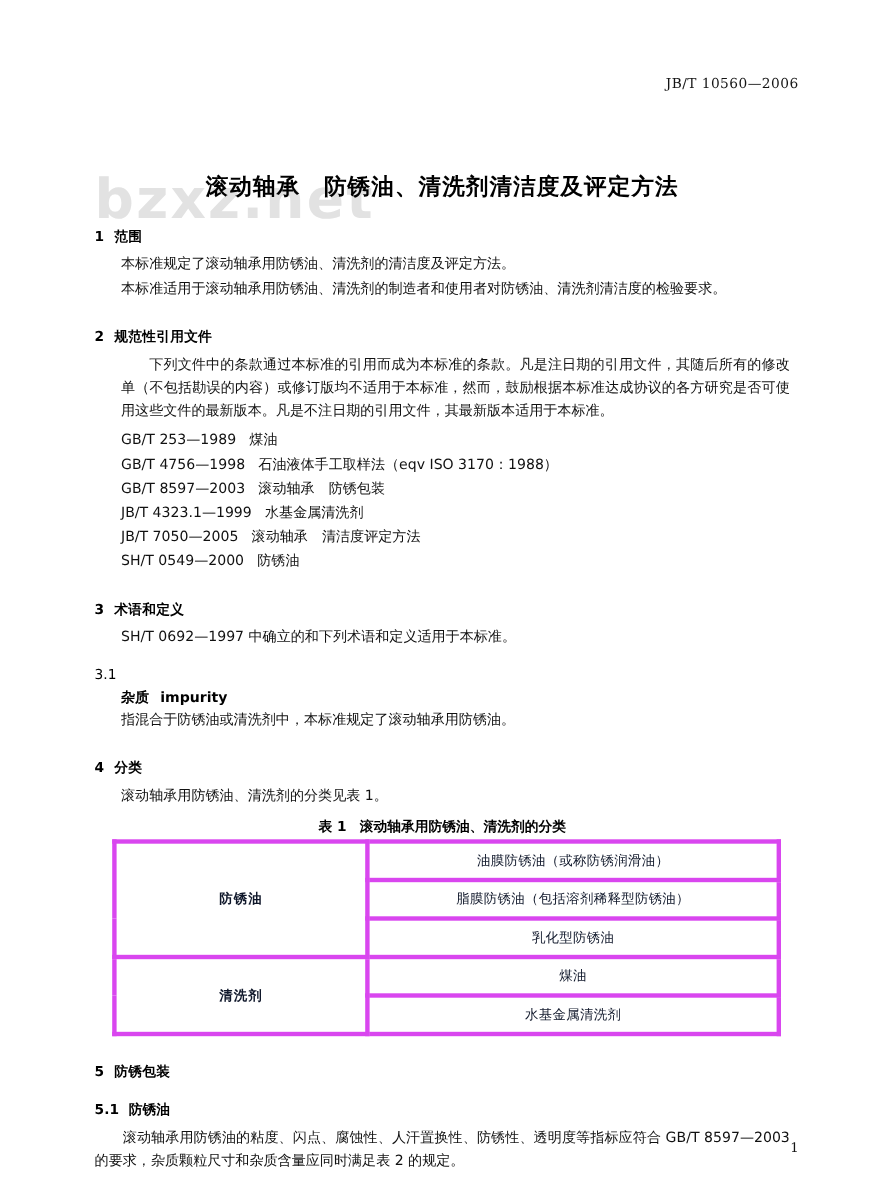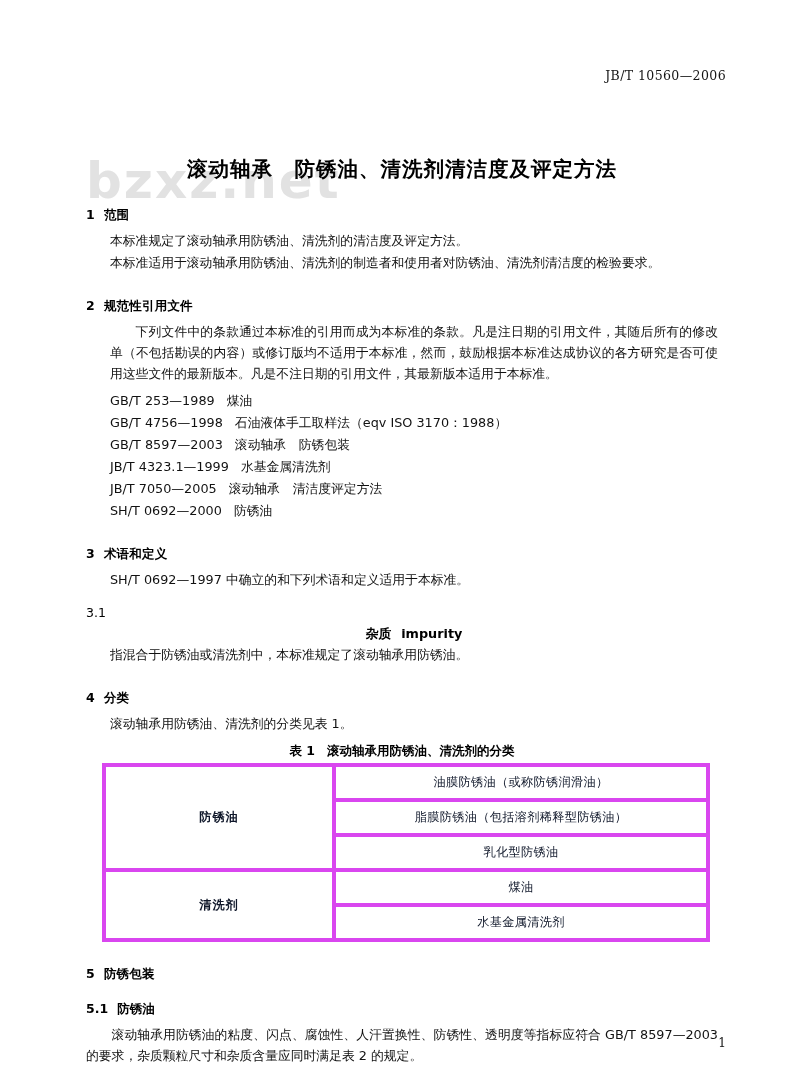--- a/index.html
+++ b/index.html
@@ -102,21 +102,20 @@
   }
   p.body.indent { text-indent: 2em; }
   p.body.pad { margin-left: 24px; }
   p.tight { margin-top: 2px; }
 
   .term {
     font-size: 12.8px;
     font-weight: bold;
     margin: 6px 0 0 24px;
     color: #000;
-    text-align: center;
   }
   .term .en { margin-left: 10px; }
 
   
   ul.reflist {
     list-style: none;
     margin: 6px 0 0 0;
     padding: 0 0 0 24px;
   }
   ul.reflist li {
@@ -205,21 +204,21 @@
       <li>
         <span class="code">GB/T 8597—2003</span><span>滚动轴承　防锈包装</span>
       </li>
       <li>
         <span class="code">JB/T 4323.1—1999</span><span>水基金属清洗剂</span>
       </li>
       <li>
         <span class="code">JB/T 7050—2005</span><span>滚动轴承　清洁度评定方法</span>
       </li>
       <li>
-        <span class="code">SH/T 0692—2000</span><span>防锈油</span>
+        <span class="code">SH/T 0549—2000</span><span>防锈油</span>
       </li>
     </ul>
 
     <div class="sec-head">
       <span class="num">3</span><span>术语和定义</span>
     </div>
     <p class="body pad">SH/T 0692—1997 中确立的和下列术语和定义适用于本标准。</p>
     <div class="plain-num">3.1</div>
     <div class="term">
       <span>杂质</span><span class="en">impurity</span>

